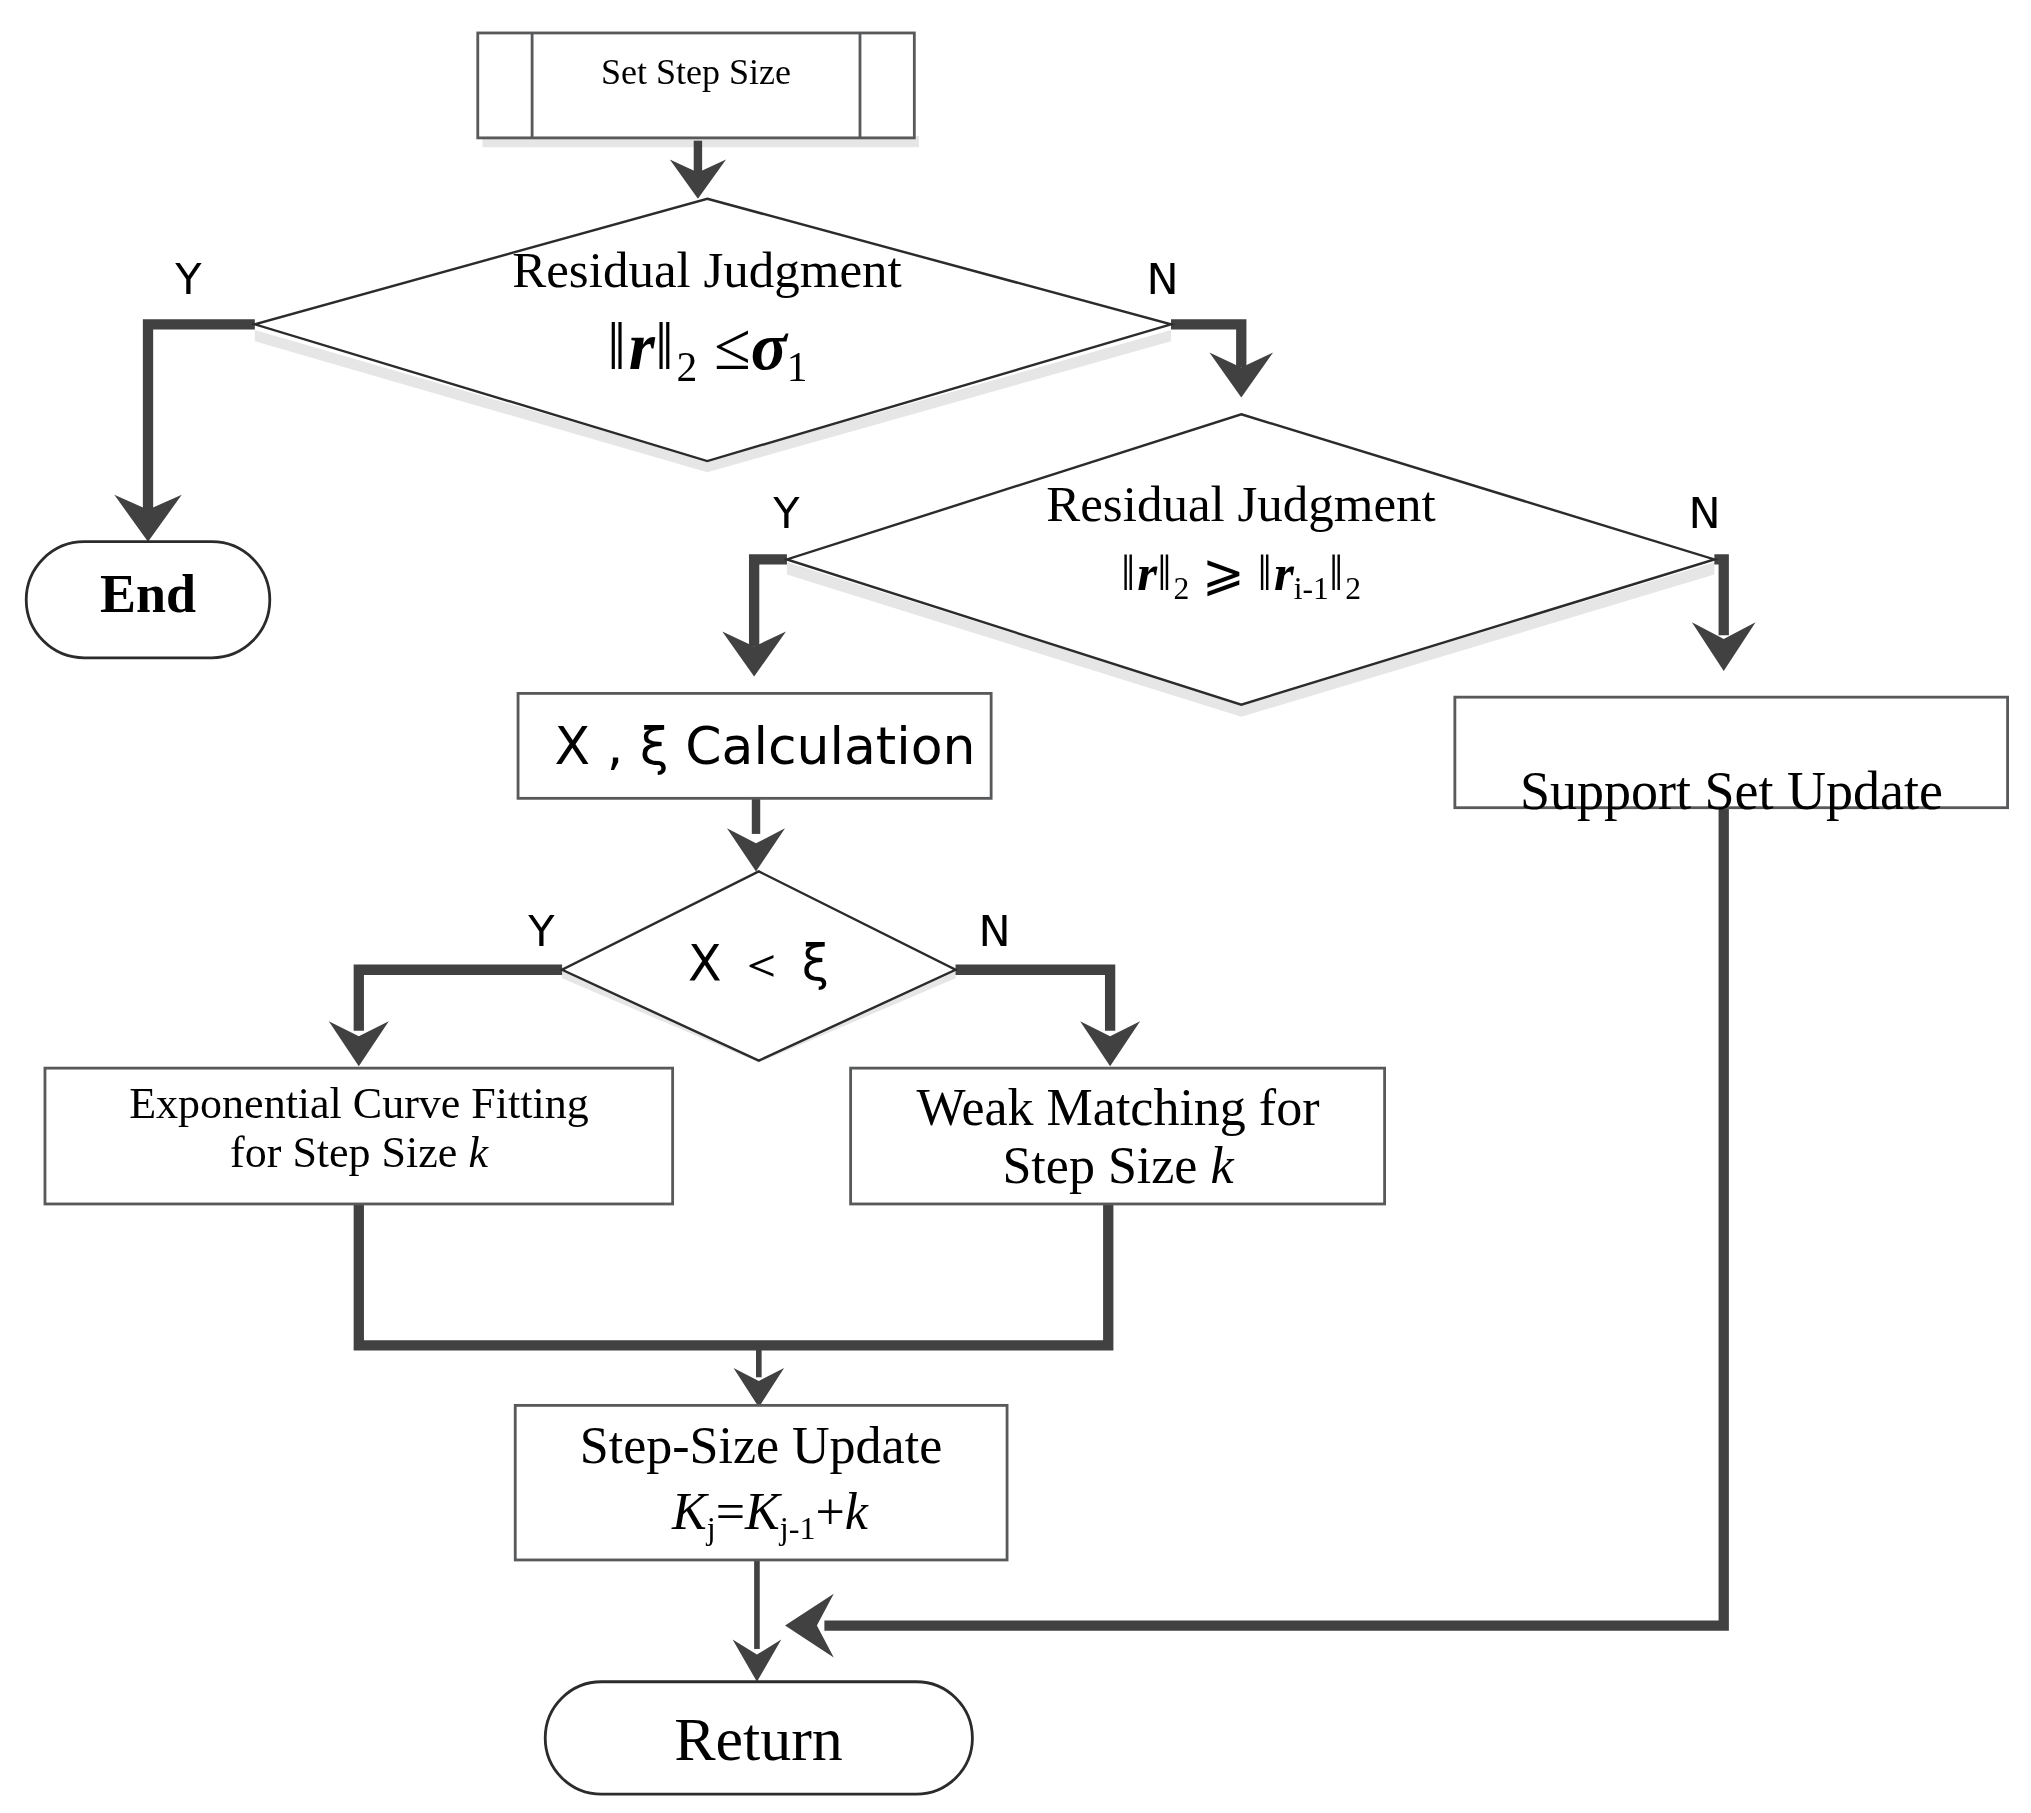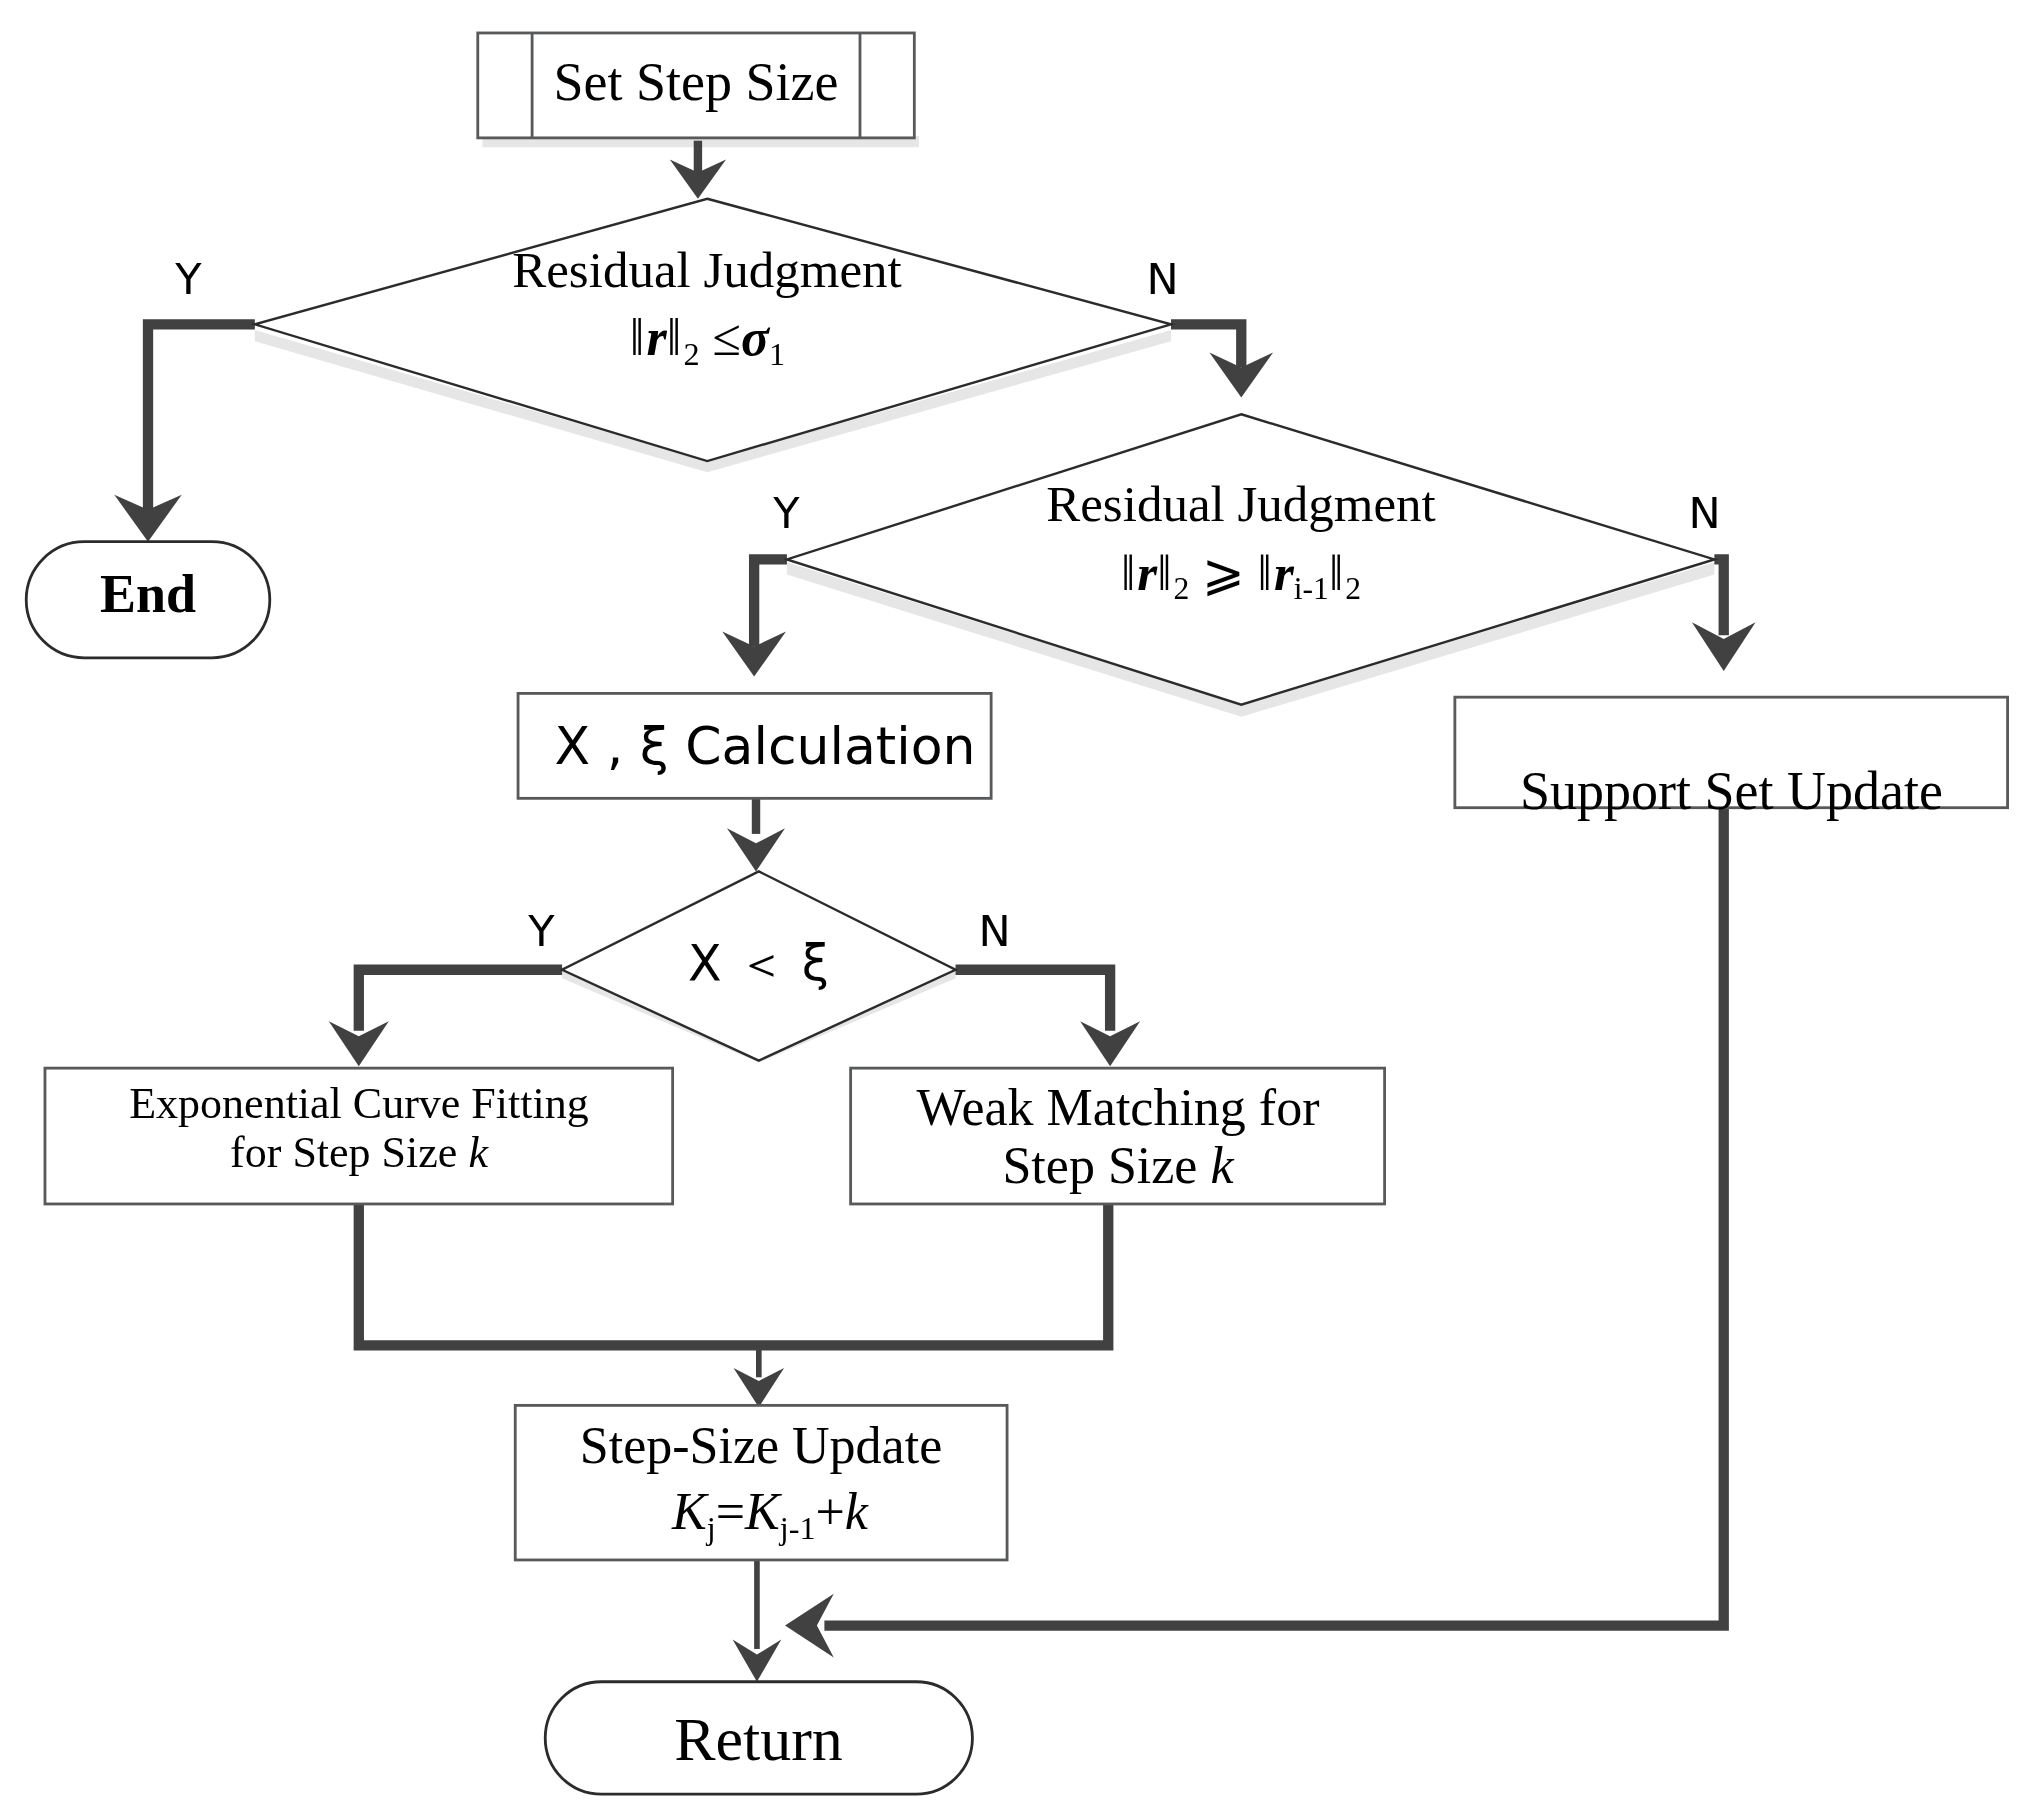--- a/index.html
+++ b/index.html
@@ -142,24 +142,24 @@
 
     <rect class="box-stroke" x="48" y="1140" width="670" height="145"></rect>
 
     <rect class="box-stroke" x="908" y="1140" width="570" height="145"></rect>
 
     <rect class="box-stroke" x="550" y="1500" width="525" height="165"></rect>
 
     <rect class="term-stroke" x="582" y="1795" width="456" height="120" rx="60" ry="60"></rect>
   </svg>
 
-  <div class="lbl serif" style="left:532px; top:52px; width:328px; font-size:54px;">Set Step Size</div>
+  <div class="lbl serif" style="left:532px; top:52px; width:328px; font-size:36px;">Set Step Size</div>
 
   <div class="lbl serif" style="left:473px; top:242px; width:468px; font-size:51px;">Residual Judgment</div>
-  <div class="lbl serif" style="left:520px; top:309px; width:375px; font-size:52px;">
+  <div class="lbl serif" style="left:520px; top:309px; width:375px; font-size:67px;">
     <span class="norm-bar">‖</span><span class="t-bi">r</span><span class="norm-bar">‖</span><span class="sub">2</span>
     <span>≤</span><span class="t-bi">σ</span><span class="sub">1</span>
   </div>
 
   <div class="lbl yn" style="left:167px; top:255px; width:43px;">Y</div>
   <div class="lbl yn" style="left:1141px; top:255px; width:43px;">N</div>
 
   <div class="lbl serif" style="left:1007px; top:476px; width:468px; font-size:51px;">Residual Judgment</div>
   <div class="lbl serif" style="left:988px; top:545px; width:506px; font-size:51px;">
     <span class="norm-bar">‖</span><span class="t-bi">r</span><span class="norm-bar">‖</span><span class="sub">2</span>

